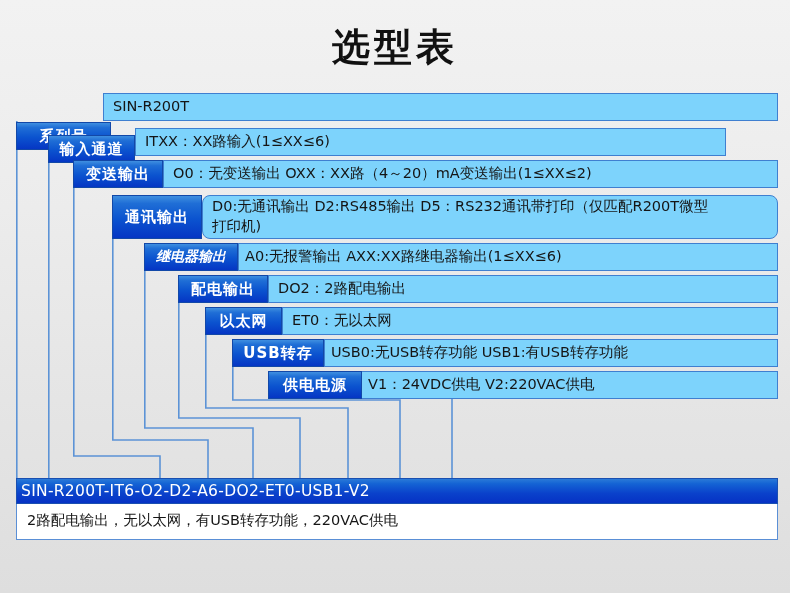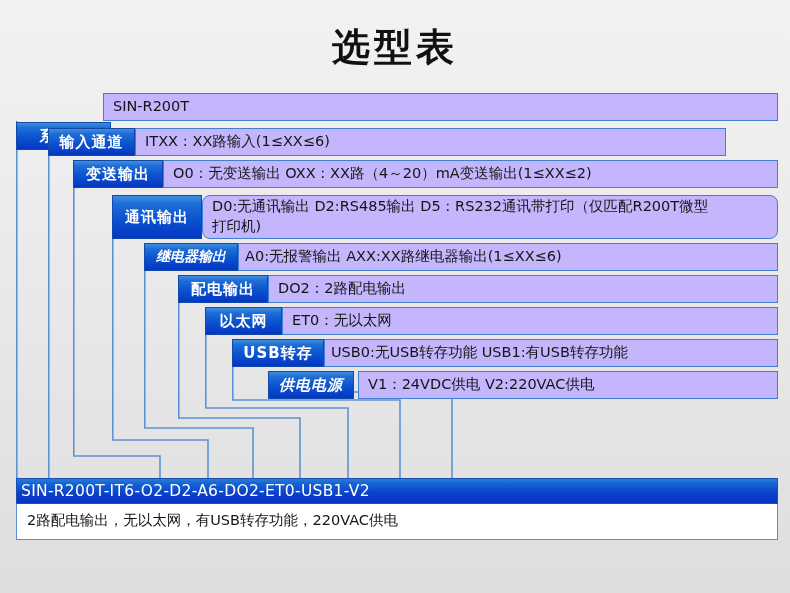--- a/index.html
+++ b/index.html
@@ -78,21 +78,21 @@
     border: 1px solid #1248a8;
     z-index: 3;
     white-space: nowrap;
     font-family: "DejaVu Sans", "Liberation Sans", sans-serif;
   }
   .row-value {
     position: absolute;
     top: 0;
     height: 100%;
     box-sizing: border-box;
-    background: #c4b5fd;
+    background: #7dd3fc;
     border: 1px solid #3f7fd0;
     display: flex;
     align-items: center;
     padding-left: 9px;
     padding-right: 6px;
     font-size: 14.5px;
     color: #151515;
     z-index: 2;
     line-height: 1.35;
     font-family: "DejaVu Sans", "Liberation Sans", sans-serif;
@@ -170,21 +170,21 @@
       <path d="M268.8,399 L268.8,392 L452,392 L452,478"></path>
     </g>
   </svg>
 
   <div class="row" style="left:16px; top:93px; width:762px; height:28px;">
     <div class="row-label" style="width:95px;margin-top:29px;">系列号</div>
     <div class="row-value" style="left:87px; width:675px;">SIN-R200T</div>
   </div>
 
   <div class="row" style="left:48px; top:128px; width:730px; height:28px;">
-    <div class="row-label" style="width:87px;">输入通道</div>
+    <div class="row-label" style="width:87px;margin-top:7px;">输入通道</div>
     <div class="row-value" style="left:87px; width:591px;">ITXX：XX路输入(1≤XX≤6)</div>
   </div>
 
   <div class="row" style="left:73px; top:160px; width:705px; height:28px;">
     <div class="row-label" style="width:90px;">变送输出</div>
     <div class="row-value" style="left:90px; width:615px;">O0：无变送输出 OXX：XX路（4～20）mA变送输出(1≤XX≤2)</div>
   </div>
 
   <div class="row tall" style="left:112px; top:195px; width:666px; height:44px;">
     <div class="row-label" style="width:90px;">通讯输出</div>
@@ -210,21 +210,21 @@
     <div class="row-label" style="width:77px;">以太网</div>
     <div class="row-value" style="left:77px; width:496px;">ET0：无以太网</div>
   </div>
 
   <div class="row" style="left:232px; top:339px; width:546px; height:28px;">
     <div class="row-label" style="width:92px;">USB转存</div>
     <div class="row-value" style="left:92px; width:454px; padding-left:6px;">USB0:无USB转存功能 USB1:有USB转存功能</div>
   </div>
 
   <div class="row" style="left:268px; top:371px; width:510px; height:28px;">
-    <div class="row-label" style="width:86px;font-style:italic;">供电电源</div>
+    <div class="row-label" style="width:94px;">供电电源</div>
     <div class="row-value" style="left:90px; width:420px;">V1：24VDC供电 V2:220VAC供电</div>
   </div>
 
   <div class="summary">
     <div class="summary-code">SIN-R200T-IT6-O2-D2-A6-DO2-ET0-USB1-V2</div>
     <div class="summary-desc">
       <div>2路配电输出，无以太网，有USB转存功能，220VAC供电</div>
     </div>
   </div>
 

